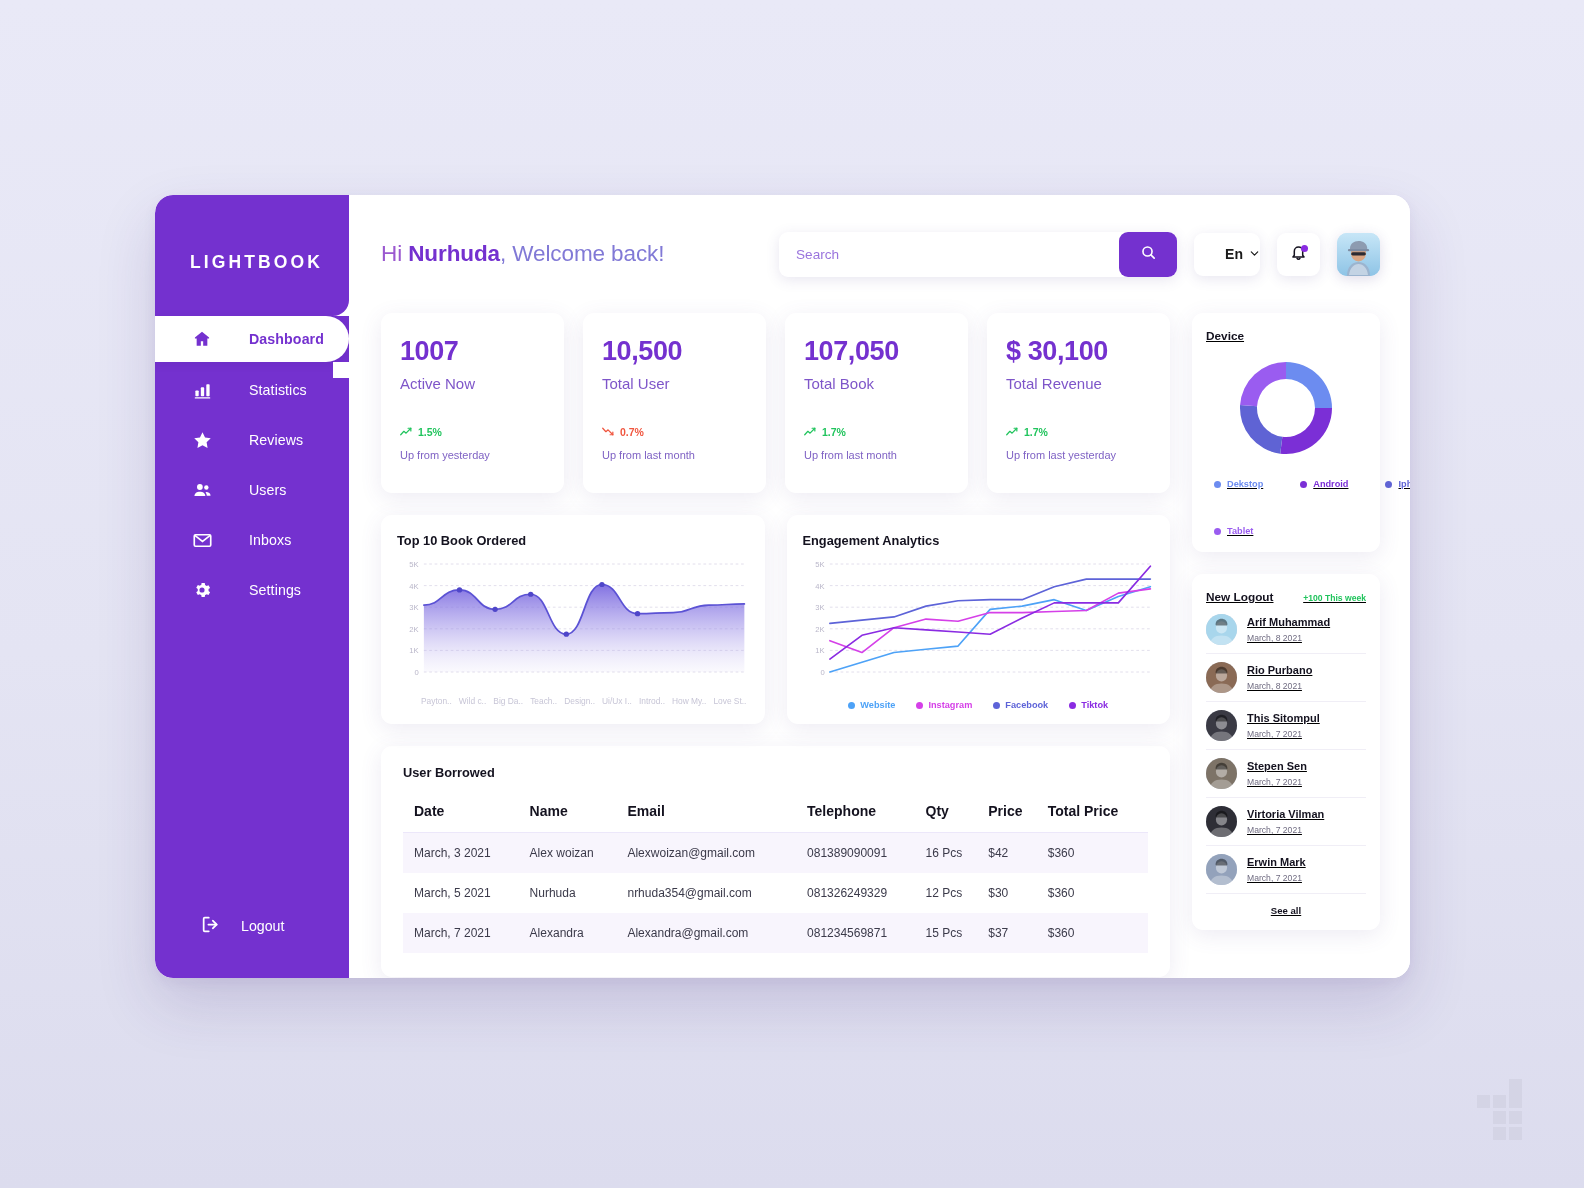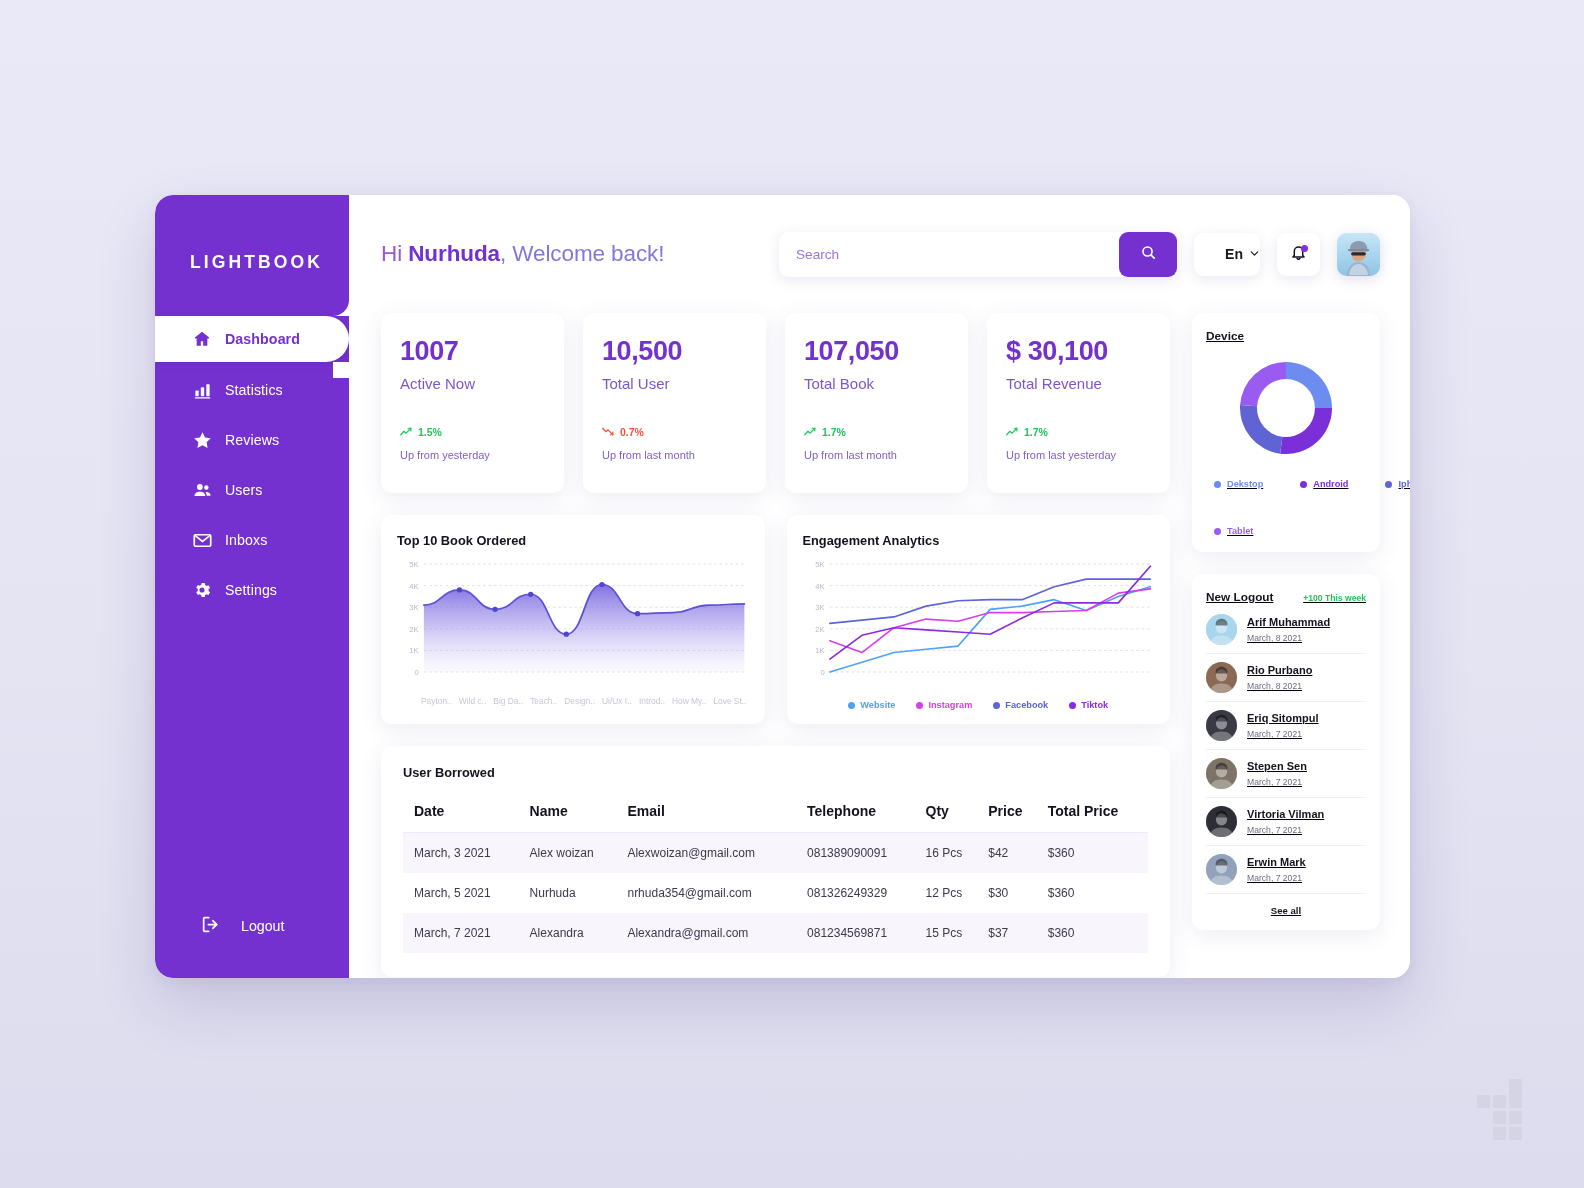--- a/index.html
+++ b/index.html
@@ -44,21 +44,21 @@
     letter-spacing: 3.1px;
     padding: 57px 0 0 35px;
   }
   .nav { margin-top: 43px; }
   .nav-item {
     position: relative;
     height: 44px;
     display: flex;
     align-items: center;
     padding-left: 36px;
-    gap: 12px;
+    gap: 36px;
     cursor: pointer;
     margin-bottom: 6px;
   }
   .nav-item .label {
     color: #ffffff;
     font-size: 14.2px;
     font-weight: 500;
     letter-spacing: .1px;
   }
   .nav-item .ico { width: 22px; height: 22px; display: flex; align-items: center; justify-content: center; }
@@ -737,21 +737,21 @@
                   </div>
                 </div>
                 <div class="user-row">
                   <div class="user-av"><svg width="31" height="31" viewBox="0 0 31 31">
                       <rect width="31" height="31" fill="#3a3a44"></rect>
                       <path d="M4 31c0-6.4 4.6-9.6 11.5-9.6S27 24.6 27 31z" fill="rgba(255,255,255,.30)"></path>
                       <ellipse cx="15.5" cy="13.4" rx="5.6" ry="6.2" fill="rgba(255,255,255,.42)"></ellipse>
                       <path d="M9.6 10.4c0-3.4 2.7-5.6 5.9-5.6s5.9 2.1 5.9 5.5c0 .8-.3 1.3-1 1.3h-9.8c-.7 0-1-.5-1-1.2z" fill="rgba(0,0,0,.45)"></path>
                     </svg></div>
                   <div>
-                    <div class="user-name">Eriq Sitompul</div>
+                    <div class="user-name">This Sitompul</div>
                     <div class="user-date">March, 7 2021</div>
                   </div>
                 </div>
                 <div class="user-row">
                   <div class="user-av"><svg width="31" height="31" viewBox="0 0 31 31">
                       <rect width="31" height="31" fill="#7d7367"></rect>
                       <path d="M4 31c0-6.4 4.6-9.6 11.5-9.6S27 24.6 27 31z" fill="rgba(255,255,255,.30)"></path>
                       <ellipse cx="15.5" cy="13.4" rx="5.6" ry="6.2" fill="rgba(255,255,255,.42)"></ellipse>
                       <path d="M9.6 10.4c0-3.4 2.7-5.6 5.9-5.6s5.9 2.1 5.9 5.5c0 .8-.3 1.3-1 1.3h-9.8c-.7 0-1-.5-1-1.2z" fill="rgba(0,0,0,.45)"></path>
                     </svg></div>

